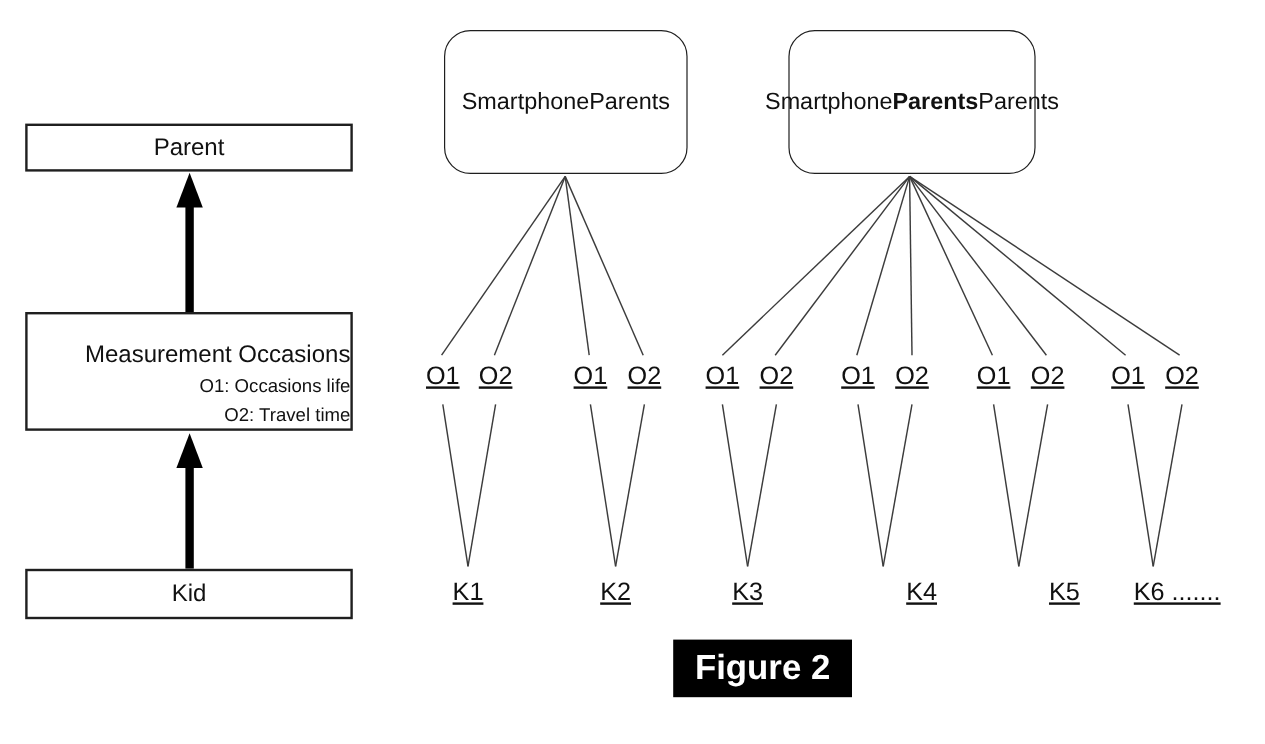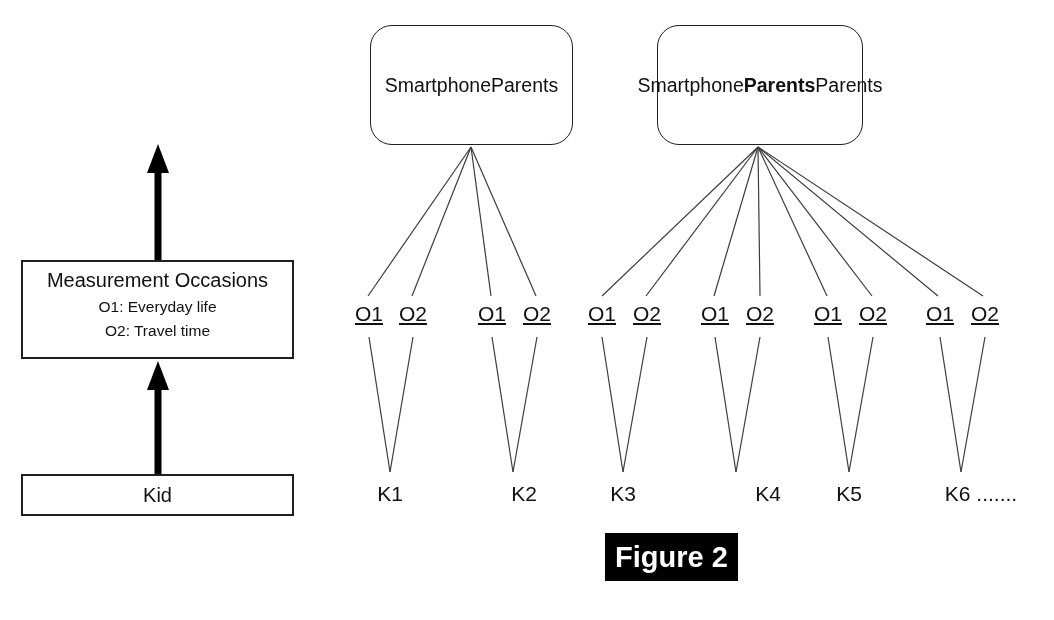--- a/index.html
+++ b/index.html
@@ -35,21 +35,21 @@
     position: absolute;
     border: 2px solid var(--border);
     background: var(--background);
     display: flex;
     flex-direction: column;
     align-items: center;
     justify-content: center;
     text-align: center;
   }
   .parent-box  { left: 21px; top: 103px; width: 273px; height: 40px; font-size: 20px; }
-  .measure-box { left: 21px; top: 260px; width: 273px; height: 99px; justify-content: flex-start; padding-top: 7px; }
+  .measure-box { left: 21px; top: 260px; width: 273px; height: 99px; justify-content: flex-start; padding-top: 23px; align-items: flex-end; }
   .measure-box .title { font-size: 20px; margin-bottom: 3px; }
   .measure-box .item  { font-size: 15.5px; line-height: 24px; }
   .kid-box     { left: 21px; top: 474px; width: 273px; height: 42px; font-size: 20px; align-items: center; }
 
   .group-box {
     position: absolute;
     top: 25px; height: 120px;
     border: 1.6px solid var(--border);
     border-radius: 22px;
     background: var(--background);
@@ -65,34 +65,33 @@
   .group-b { left: 657px; width: 206px; }
   .group-box .mid { font-weight: bold; }
 
   .olabel, .klabel {
     position: absolute;
     transform: translateX(-50%);
     font-size: 21px;
     white-space: nowrap;
   }
   .olabel { top: 302px; text-decoration: underline; }
-  .klabel { top: 482px; }
+  .klabel { top: 482px; text-decoration: underline; }
 
   .figure-caption {
     position: absolute;
     left: 561px; top: 533px;
-    width: 133px; height: 48px;
+    width: 149px; height: 48px;
     background: var(--caption_bg);
     color: var(--caption_text);
     display: flex;
     align-items: center;
     justify-content: center;
     font-size: 29px;
     font-weight: bold;
-    margin-left: 44px;
   }
 </style>
 </head>
 <body>
 
 <div class="canvas">
 
   <svg class="lines-svg" viewBox="0 0 1054 620">
 
     <g>
@@ -131,24 +130,27 @@
     <g>
       <line class="thick" x1="158" y1="261" x2="158" y2="170"></line>
       <polygon class="head" points="158,144 147,173 169,173"></polygon>
     </g>
     <g>
       <line class="thick" x1="158" y1="474" x2="158" y2="388"></line>
       <polygon class="head" points="158,361 147,390 169,390"></polygon>
     </g>
   </svg>
 
+  <div class="box parent-box">
+    <span>Parent</span>
+  </div>
 
   <div class="box measure-box">
     <div class="title">Measurement Occasions</div>
-    <div class="item">O1: Everyday life</div>
+    <div class="item">O1: Occasions life</div>
     <div class="item">O2: Travel time</div>
   </div>
 
   <div class="box kid-box">
     <span>Kid</span>
   </div>
 
   <div class="group-box group-a">
     <div>Smartphone</div>
     <div>Parents</div>
@@ -167,23 +169,23 @@
   <span class="olabel" style="left:602px">O1</span>
   <span class="olabel" style="left:647px">O2</span>
   <span class="olabel" style="left:715px">O1</span>
   <span class="olabel" style="left:760px">O2</span>
   <span class="olabel" style="left:828px">O1</span>
   <span class="olabel" style="left:873px">O2</span>
   <span class="olabel" style="left:940px">O1</span>
   <span class="olabel" style="left:985px">O2</span>
 
   <span class="klabel" style="left:390px">K1</span>
-  <span class="klabel" style="left:524px">K2</span>
+  <span class="klabel" style="left:513px">K2</span>
   <span class="klabel" style="left:623px">K3</span>
   <span class="klabel" style="left:768px">K4</span>
-  <span class="klabel" style="left:849px">K5</span>
+  <span class="klabel" style="left:887px">K5</span>
   <span class="klabel" style="left:981px">K6 .......</span>
 
   <div class="figure-caption">
     <span>Figure 2</span>
   </div>
 
 </div>
 
 </body></html>

